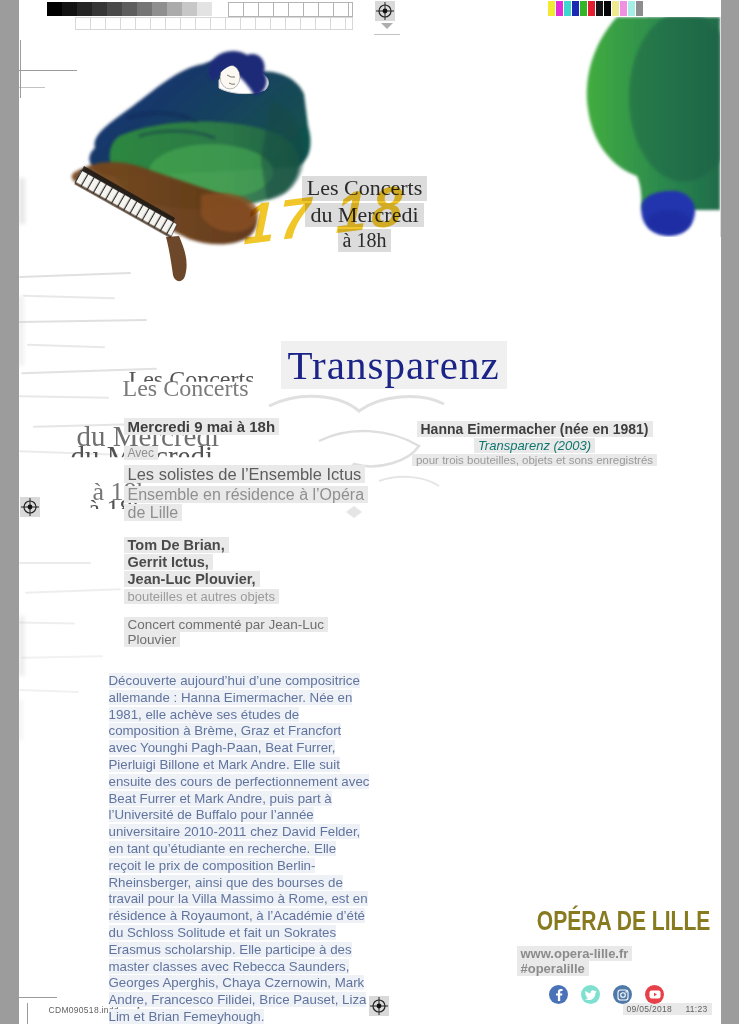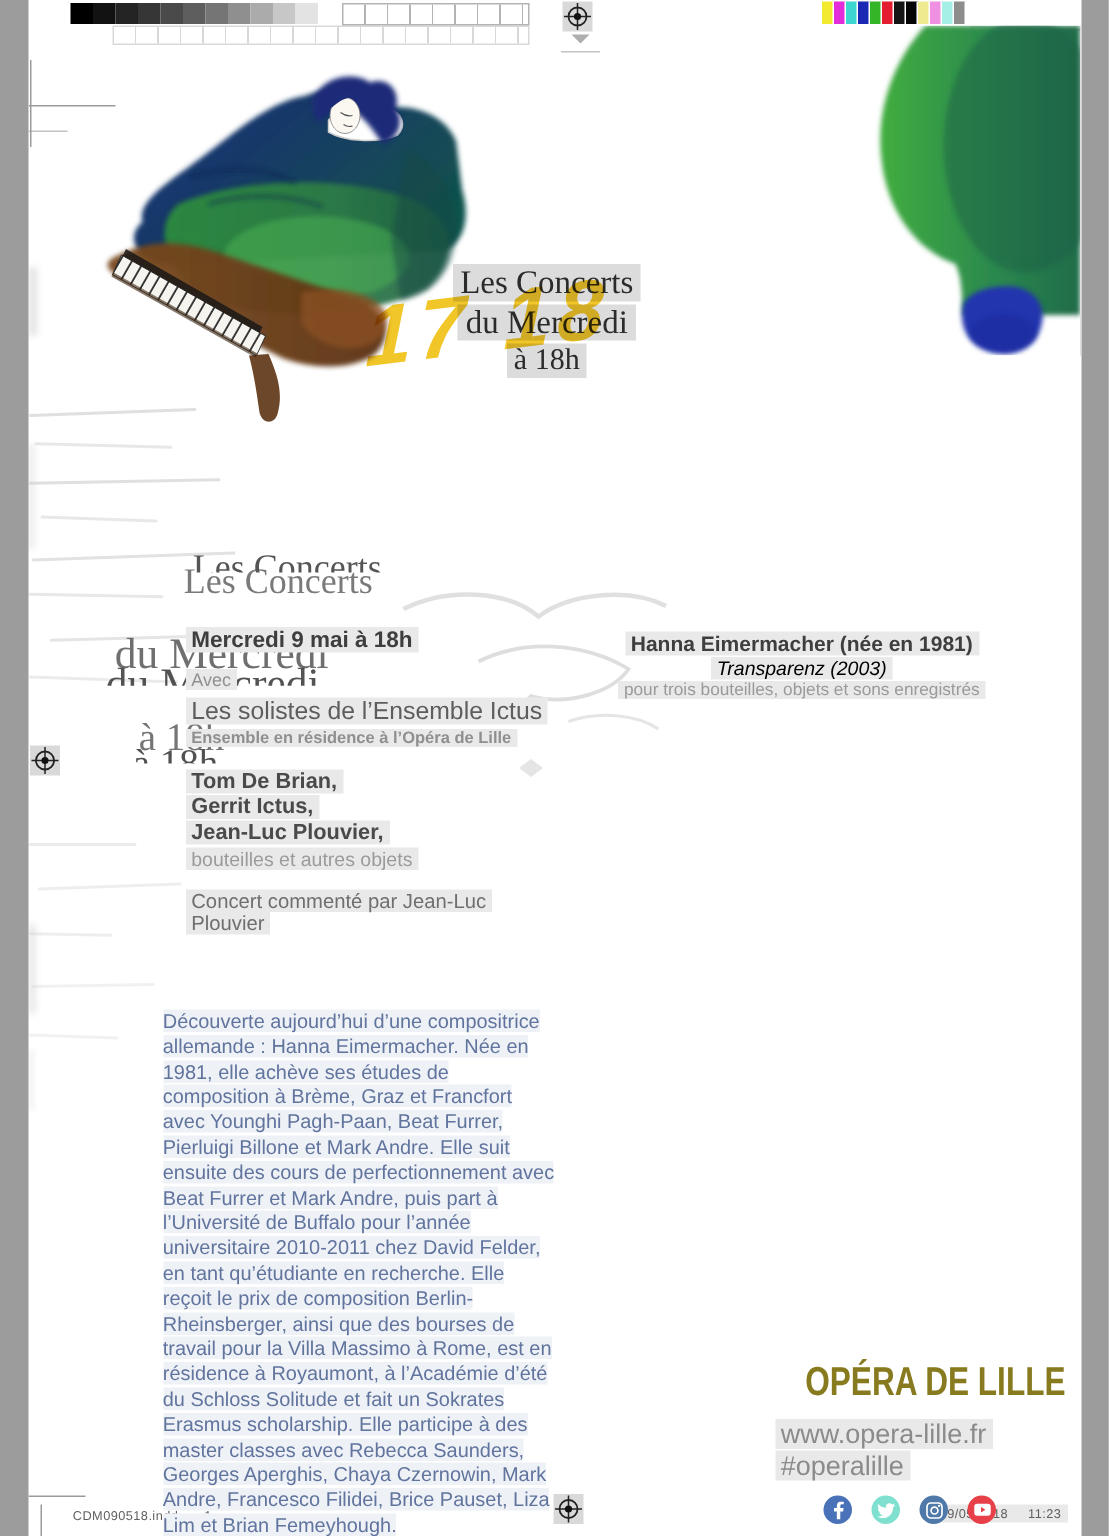--- a/index.html
+++ b/index.html
@@ -33,21 +33,21 @@
   #program-block{left:393px;top:421px;width:246px;text-align:center;z-index:3;}
   
   #note{left:90px;top:655px;width:263px;z-index:3;}
   #note h2{margin:0;font-family:"Liberation Serif",serif;font-size:18px;color:#1c2b80;letter-spacing:.2px;}
   #note .body{margin-top:18px;font-size:13.3px;line-height:16.8px;color:#61749e;}
   #note .hlp{background:#eef1f6;box-decoration-break:clone;-webkit-box-decoration-break:clone;}
   
   #brand{left:498px;top:906px;width:180px;z-index:3;}
   #logo{font-size:27px;font-weight:bold;color:#877a1f;transform:scaleX(.78);transform-origin:center;
         white-space:nowrap;letter-spacing:0;}
-  #site-row{margin-top:9px;font-size:18px;color:#8b8b8b;}
+  #site-row{margin-top:9px;font-size:13px;color:#8b8b8b;font-weight:bold;}
   #social-row{margin-top:9px;display:flex;justify-content:center;gap:13px;}
   .social{width:19px;height:19px;border-radius:50%;display:flex;align-items:center;justify-content:center;}
   
   .slug{font-size:8.5px;color:#5f5f5f;letter-spacing:.3px;white-space:nowrap;}
 </style>
 </head>
 <body>
 
 <div id="page">
 
@@ -220,47 +220,48 @@
 
   <div>
     <span class="ghost" style="left:110px;top:366px;font-size:24px;color:#383838;opacity:.85;clip-path:inset(0 0 42% 0);">Les Concerts</span>
     <span class="ghost" style="left:104px;top:375px;font-size:24px;color:#5a5a5a;opacity:.8;">Les Concerts</span>
     <span class="ghost" style="left:58px;top:420px;font-size:29px;color:#4c4c4c;opacity:.8;">du Mercredi</span>
     <span class="ghost" style="left:52px;top:440px;font-size:29px;color:#353535;opacity:.85;clip-path:inset(0 0 48% 0);">du Mercredi</span>
     <span class="ghost" style="left:74px;top:477px;font-size:26px;color:#555555;opacity:.8;">à 18h</span>
     <span class="ghost" style="left:70px;top:494px;font-size:26px;color:#333333;opacity:.85;clip-path:inset(0 0 50% 0);">à 18h</span>
   </div>
 
+  <div class="abs" id="title">Transparenz</div>
 
   <div class="abs" style="left:240px;top:386px;z-index:2;">
     <svg width="200" height="140" viewBox="0 0 200 140">
       <path d="M10,20 C40,5 80,8 100,25 C120,10 160,5 185,18" stroke="#999" stroke-width="3" fill="none" opacity=".3"></path>
       <path d="M60,55 C90,40 130,42 160,60 C150,75 120,85 95,78 C80,95 60,100 50,90" stroke="#8a8a8a" stroke-width="2.5" fill="none" opacity=".28"></path>
       <path d="M120,95 C140,88 165,90 180,100" stroke="#999" stroke-width="2" fill="none" opacity=".25"></path>
       <path d="M95,120 l8,6 l-8,6 l-8,-6 z" fill="#aaa" opacity=".3"></path>
     </svg>
   </div>
 
   <div class="abs" id="event-block">
     <div style="font-size:15px;font-weight:bold;color:#3e3e3e;"><span class="hl">Mercredi 9 mai à 18h</span></div>
     <div style="font-size:12px;color:#909090;margin-top:11px;"><span class="hl">Avec</span></div>
     <div style="font-size:16.5px;color:#5d5d5d;margin-top:5px;"><span class="hl">Les solistes de l’Ensemble Ictus</span></div>
-    <div style="font-size:11px;color:#8f8f8f;margin-top:2px;font-weight:bold;"><span class="hl">Ensemble en résidence à l’Opéra de Lille</span></div>
+    <div style="font-size:16px;color:#8f8f8f;margin-top:2px;"><span class="hl">Ensemble en résidence à l’Opéra de Lille</span></div>
     <div style="font-size:14.5px;font-weight:bold;color:#4a4a4a;margin-top:15px;line-height:17px;">
       <div><span class="hl">Tom De Brian,</span></div>
       <div><span class="hl">Gerrit Ictus,</span></div>
       <div><span class="hl">Jean-Luc Plouvier,</span></div>
     </div>
     <div style="font-size:13px;color:#9b9b9b;margin-top:1px;"><span class="hl">bouteilles et autres objets</span></div>
     <div style="font-size:13.5px;color:#6f6f6f;margin-top:13px;"><span class="hl">Concert commenté par Jean-Luc Plouvier</span></div>
   </div>
 
   <div class="abs" id="program-block">
     <div style="font-size:14px;font-weight:bold;color:#3e3e3e;"><span class="hl">Hanna Eimermacher (née en 1981)</span></div>
-    <div style="font-size:13px;font-style:italic;color:#000000;margin-top:1px;"><span class="hl">Transparenz (2003)</span></div>
+    <div style="font-size:13px;font-style:italic;color:#0f766e;margin-top:1px;"><span class="hl">Transparenz (2003)</span></div>
     <div style="font-size:11.5px;color:#9a9a9a;margin-top:1px;"><span class="hl">pour trois bouteilles, objets et sons enregistrés</span></div>
   </div>
 
   <div class="abs" id="note">
     <div class="body">
       <p style="margin:0;"><span class="hlp">Découverte aujourd’hui d’une compositrice allemande : Hanna Eimermacher. Née en 1981, elle achève ses études de composition à Brème, Graz et Francfort avec Younghi Pagh-Paan, Beat Furrer, Pierluigi Billone et Mark Andre. Elle suit ensuite des cours de perfectionnement avec Beat Furrer et Mark Andre, puis part à l’Université de Buffalo pour l’année universitaire 2010-2011 chez David Felder, en tant qu’étudiante en recherche. Elle reçoit le prix de composition Berlin-Rheinsberger, ainsi que des bourses de travail pour la Villa Massimo à Rome, est en résidence à Royaumont, à l’Académie d’été du Schloss Solitude et fait un Sokrates Erasmus scholarship. Elle participe à des master classes avec Rebecca Saunders, Georges Aperghis, Chaya Czernowin, Mark Andre, Francesco Filidei, Brice Pauset, Liza Lim et Brian Femeyhough.</span></p>
 
     </div>
   </div>
 

